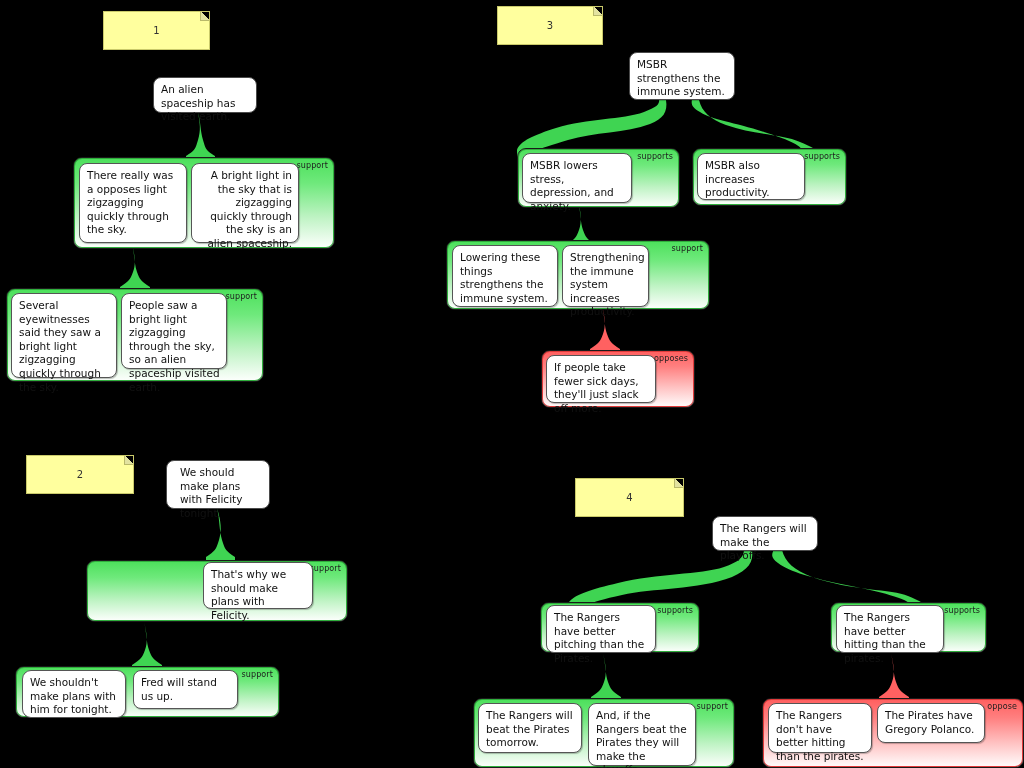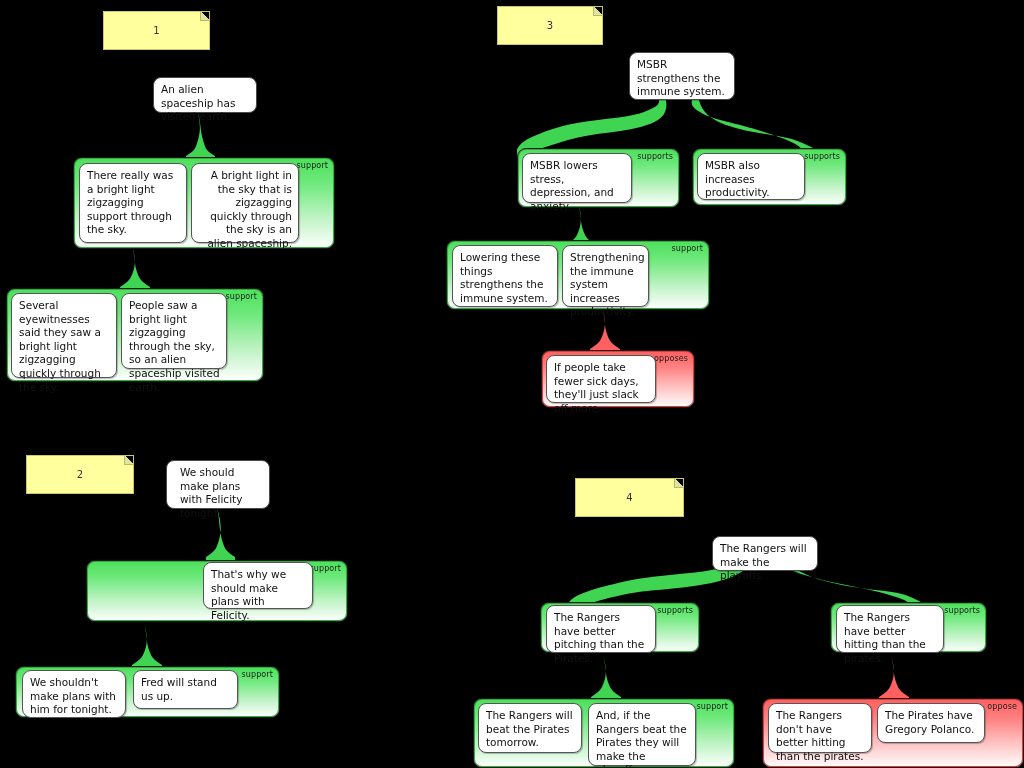--- a/index.html
+++ b/index.html
@@ -135,21 +135,21 @@
   <div class="note" style="left:103px;top:11px;width:105px;height:37px;">
     <span class="fold"></span>
     <span>1</span>
   </div>
 
   <div class="card root" style="left:153px;top:77px;width:104px;height:36px;">An alien spaceship has visited earth.</div>
 
   <div class="group support" style="left:73px;top:157px;width:262px;height:92px;">
     <span class="group-label">support</span>
   </div>
-  <div class="card" style="left:79px;top:163px;width:108px;height:80px;">There really was a bright light zigzagging support through the sky.</div>
+  <div class="card" style="left:79px;top:163px;width:108px;height:80px;">There really was a opposes light zigzagging quickly through the sky.</div>
   <div class="card" style="left:191px;top:163px;width:108px;height:80px;text-align:right;">A bright light in the sky that is zigzagging quickly through the sky is an alien spaceship.</div>
 
   <div class="group support" style="left:6px;top:288px;width:258px;height:94px;">
     <span class="group-label">support</span>
   </div>
   <div class="card" style="left:11px;top:293px;width:106px;height:85px;">Several eyewitnesses said they saw a bright light zigzagging quickly through the sky.</div>
   <div class="card" style="left:121px;top:293px;width:106px;height:76px;">People saw a bright light zigzagging through the sky, so an alien spaceship visited earth.</div>
 
   <div class="note" style="left:497px;top:6px;width:104px;height:37px;">
     <span class="fold"></span>
@@ -197,21 +197,21 @@
     <span class="group-label">support</span>
   </div>
   <div class="card" style="left:22px;top:670px;width:104px;height:48px;border-radius:9px;">We shouldn't make plans with him for tonight.</div>
   <div class="card" style="left:133px;top:670px;width:105px;height:39px;">Fred will stand us up.</div>
 
   <div class="note" style="left:575px;top:478px;width:107px;height:37px;">
     <span class="fold"></span>
     <span>4</span>
   </div>
 
-  <div class="card root" style="left:712px;top:516px;width:106px;height:35px;margin-top:20px;">The Rangers will make the playoffs.</div>
+  <div class="card root" style="left:712px;top:516px;width:106px;height:35px;">The Rangers will make the playoffs.</div>
 
   <div class="group support" style="left:540px;top:602px;width:160px;height:51px;">
     <span class="group-label">supports</span>
   </div>
   <div class="card" style="left:546px;top:605px;width:110px;height:48px;">The Rangers have better pitching than the Pirates.</div>
 
   <div class="group support" style="left:830px;top:602px;width:157px;height:51px;">
     <span class="group-label">supports</span>
   </div>
   <div class="card" style="left:836px;top:605px;width:108px;height:48px;">The Rangers have better hitting than the pirates.</div>

